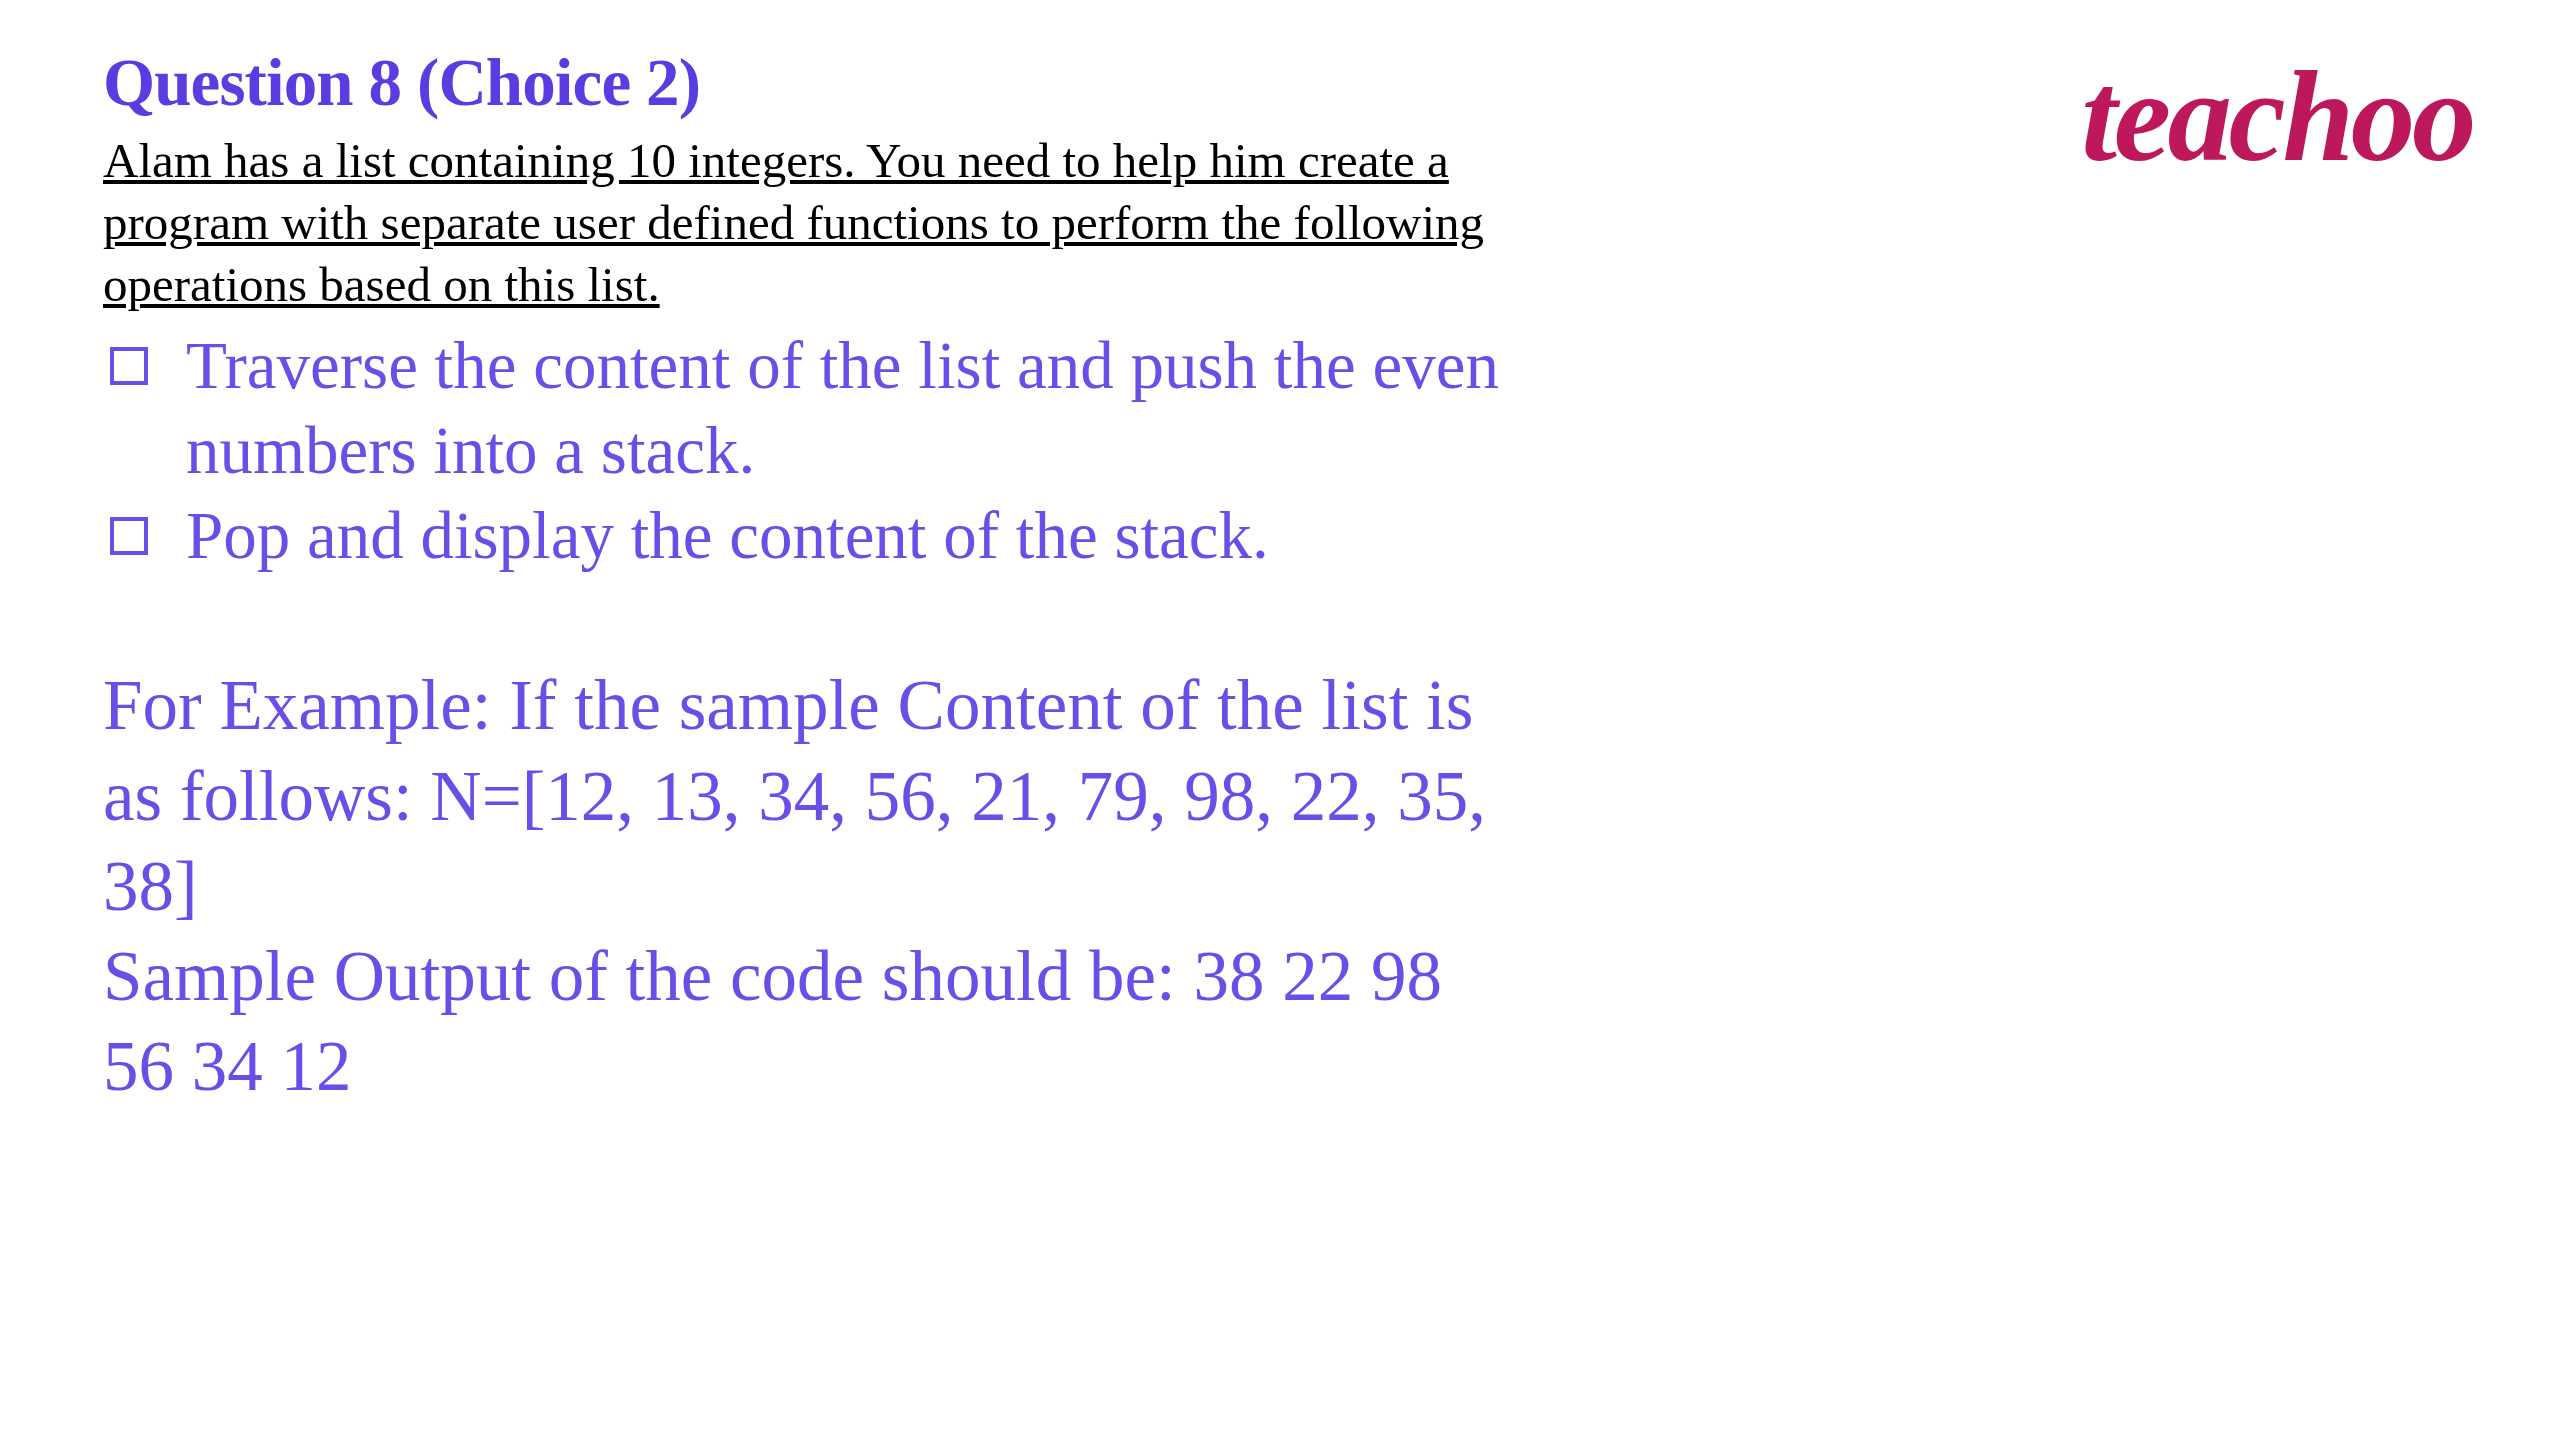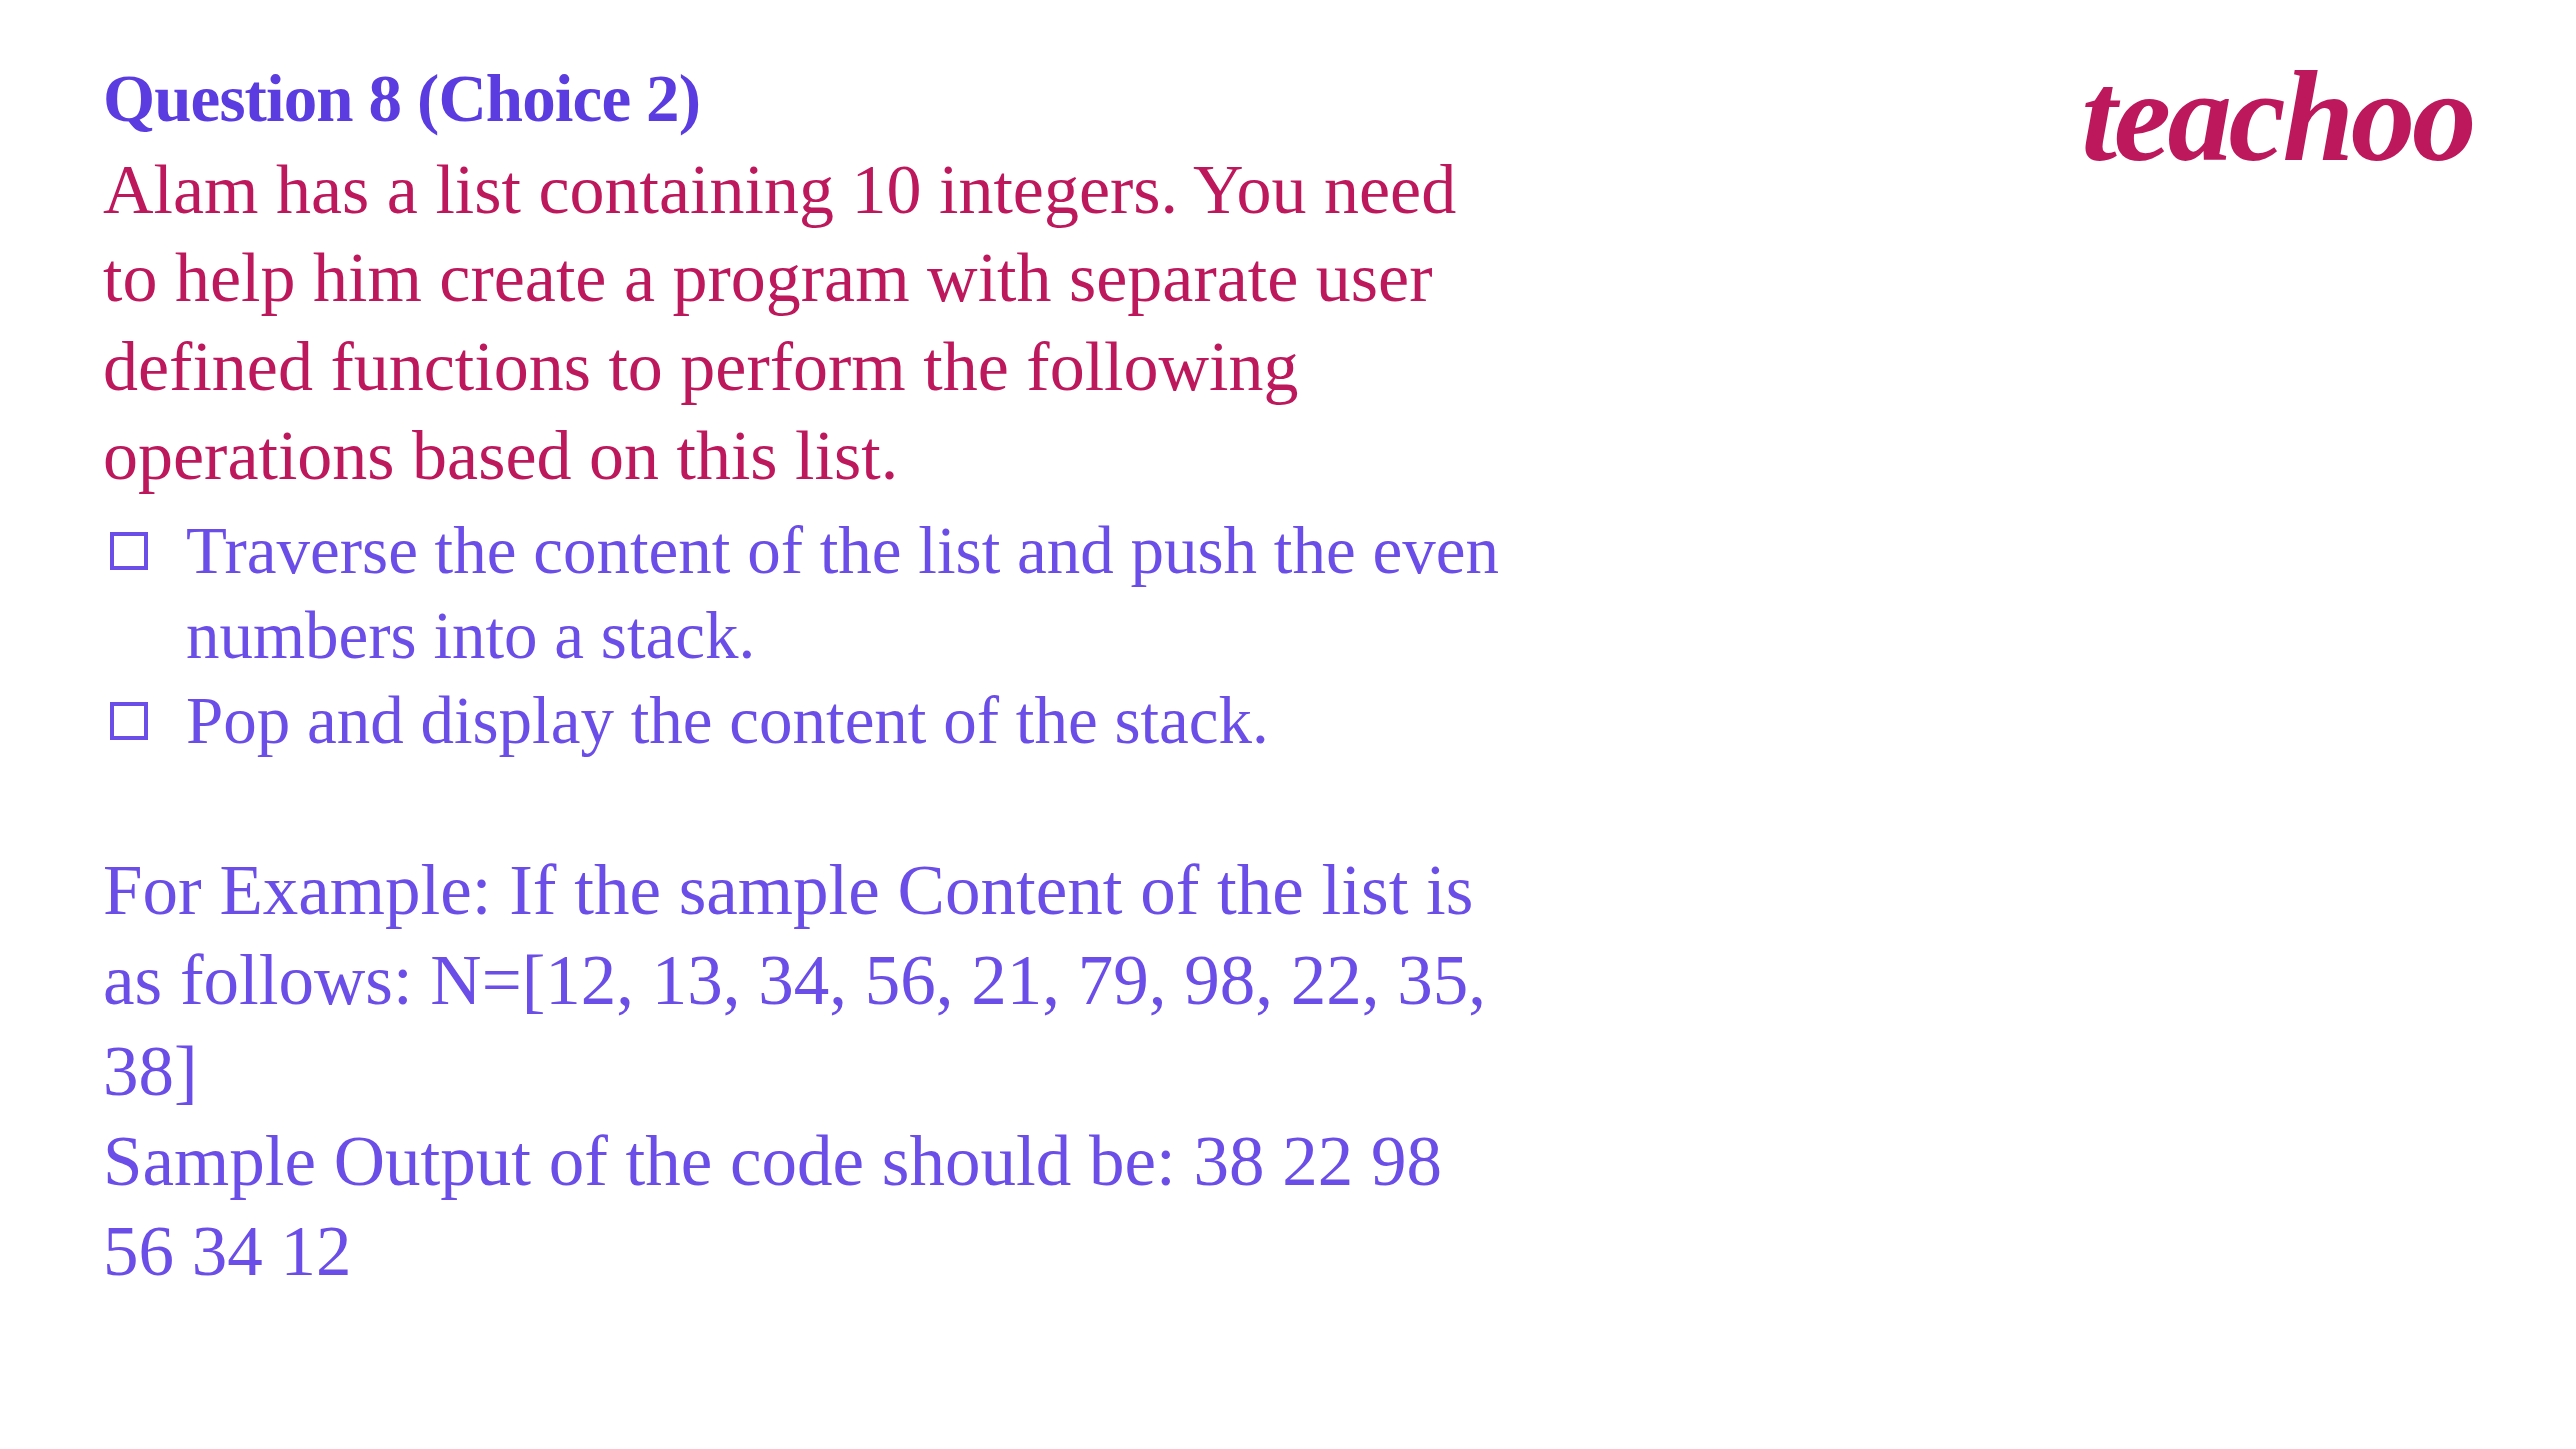--- a/index.html
+++ b/index.html
@@ -10,35 +10,36 @@
     body {
       width: 2576px;
       height: 1449px;
       background: #ffffff;
       position: relative;
       font-family: Georgia, 'Times New Roman', serif;
     }
     .content {
       position: absolute;
       left: 103px;
-      top: 60px;
+      top: 44px;
       width: 1408px;
     }
     .title {
       font-size: 67px;
       font-weight: bold;
       color: #5a3ce0;
       margin-bottom: 8.6px;
       letter-spacing: -0.9px;
     }
     .intro {
-      font-size: 70px;
-      color: #be185d;
+      font-size: 49px;
+      color: #000000;
       line-height: 1.27;
       margin-bottom: 6.9px;
+      text-decoration: underline;
     }
     .bullets {
       margin-top: 1px;
     }
     .bullet-row {
       display: flex;
       align-items: flex-start;
       font-size: 67px;
       color: #6b4de8;
       line-height: 1.27;

